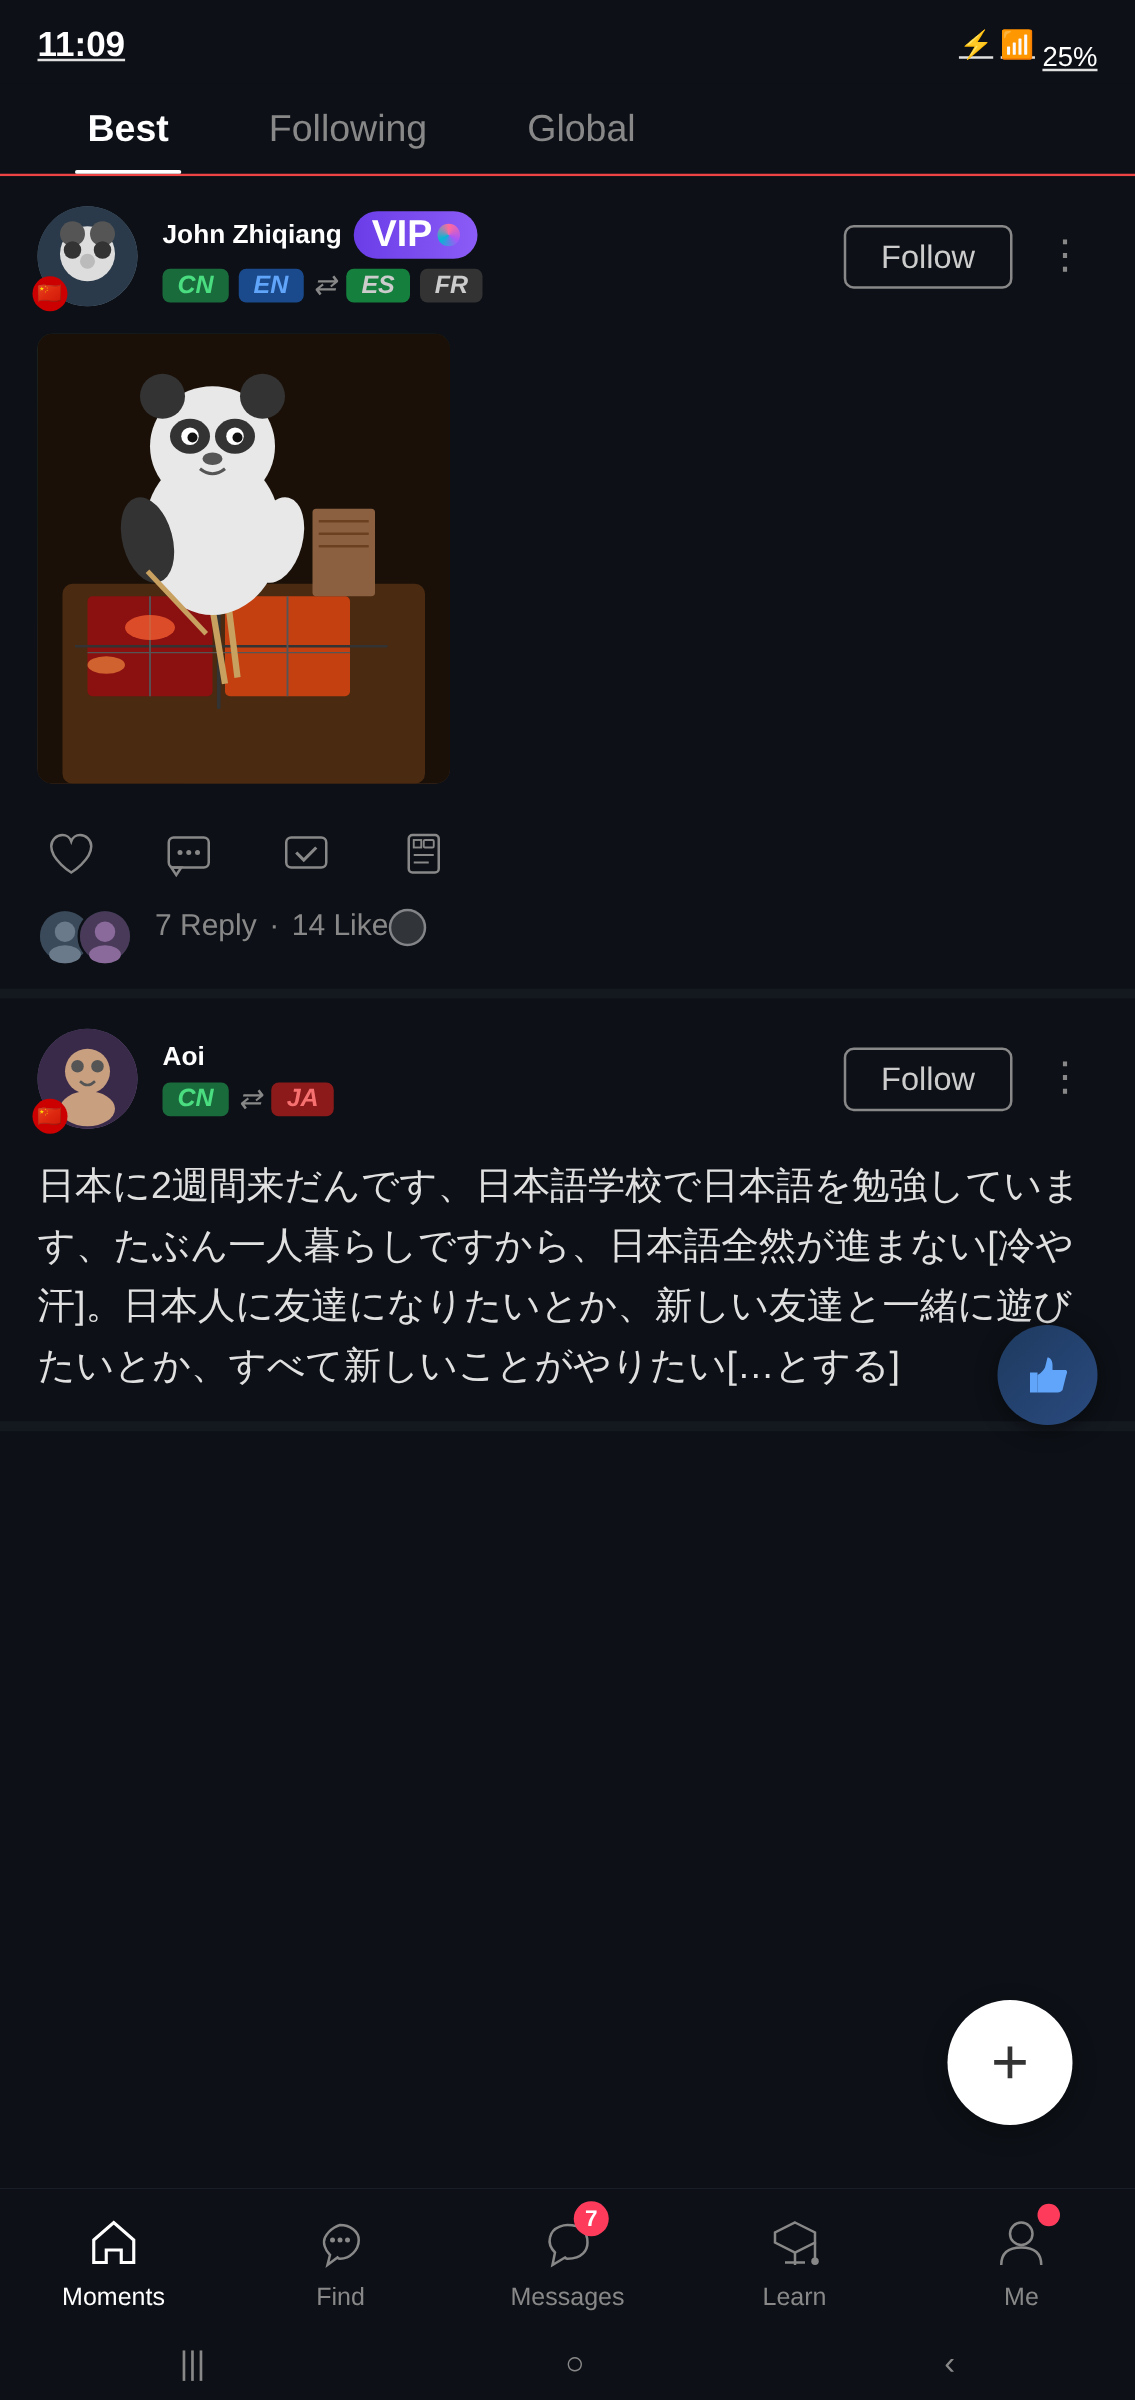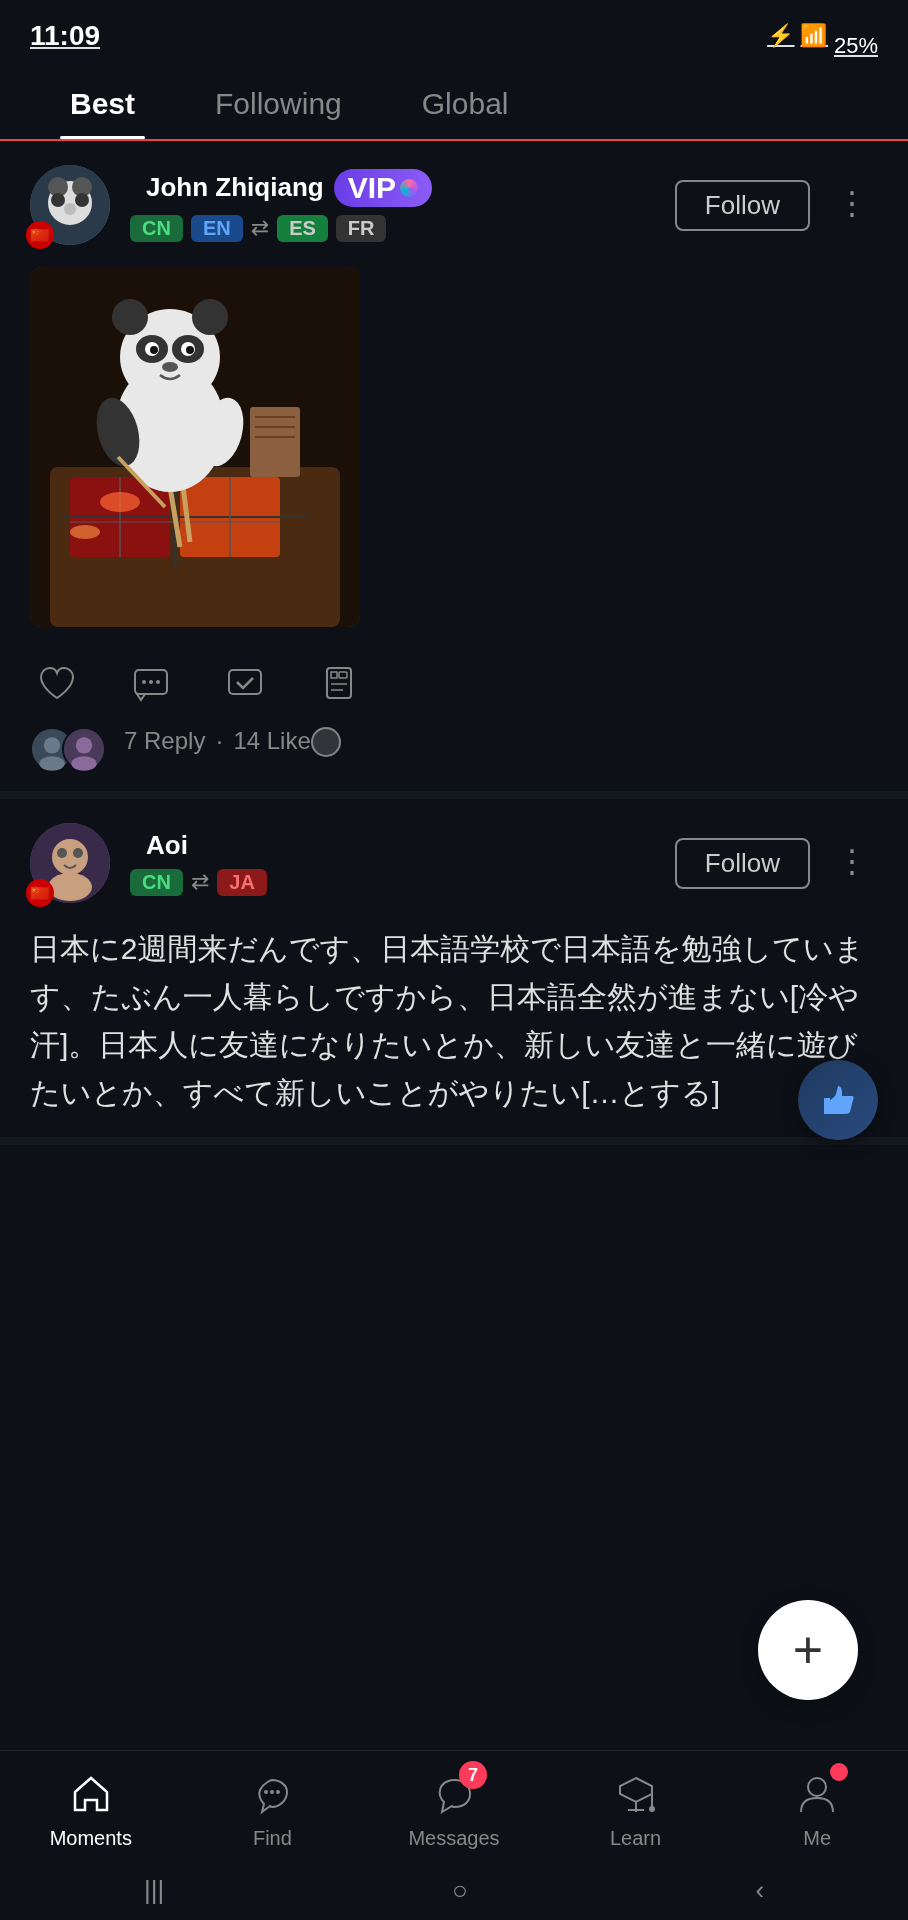--- a/index.html
+++ b/index.html
@@ -124,24 +124,23 @@
     .user-info {
       flex: 1;
     }
     .user-name-row {
       display: flex;
       align-items: center;
       gap: 10px;
       margin-bottom: 8px;
     }
     .user-name {
-      font-size: 26px;
+      font-size: 21px;
       font-weight: 600;
       color: #fff;
-      margin-left: 16px;
     }
     .vip-badge {
       background: linear-gradient(90deg, #6a3de8, #8b5cf6);
       border-radius: 20px;
       padding: 2px 14px;
       font-size: 30px;
       color: #fff;
       display: flex;
       align-items: center;
       gap: 4px;
@@ -151,20 +150,21 @@
     }
     .vip-circle {
       width: 18px;
       height: 18px;
       border-radius: 50%;
       background: conic-gradient(#ff6b9d 0deg, #a855f7 120deg, #06b6d4 240deg, #ff6b9d 360deg);
     }
     .lang-tags {
       display: flex;
       gap: 8px;
+      font-style: italic;
     }
     .lang-tag {
       border-radius: 6px;
       padding: 2px 12px;
       font-size: 20px;
       font-weight: 600;
     }
     .lang-cn { background: #1a6b3c; color: #4ade80; }
     .lang-en { background: #1a4a8c; color: #60a5fa; }
     .lang-es { background: #15803d; color: #ccc; }

